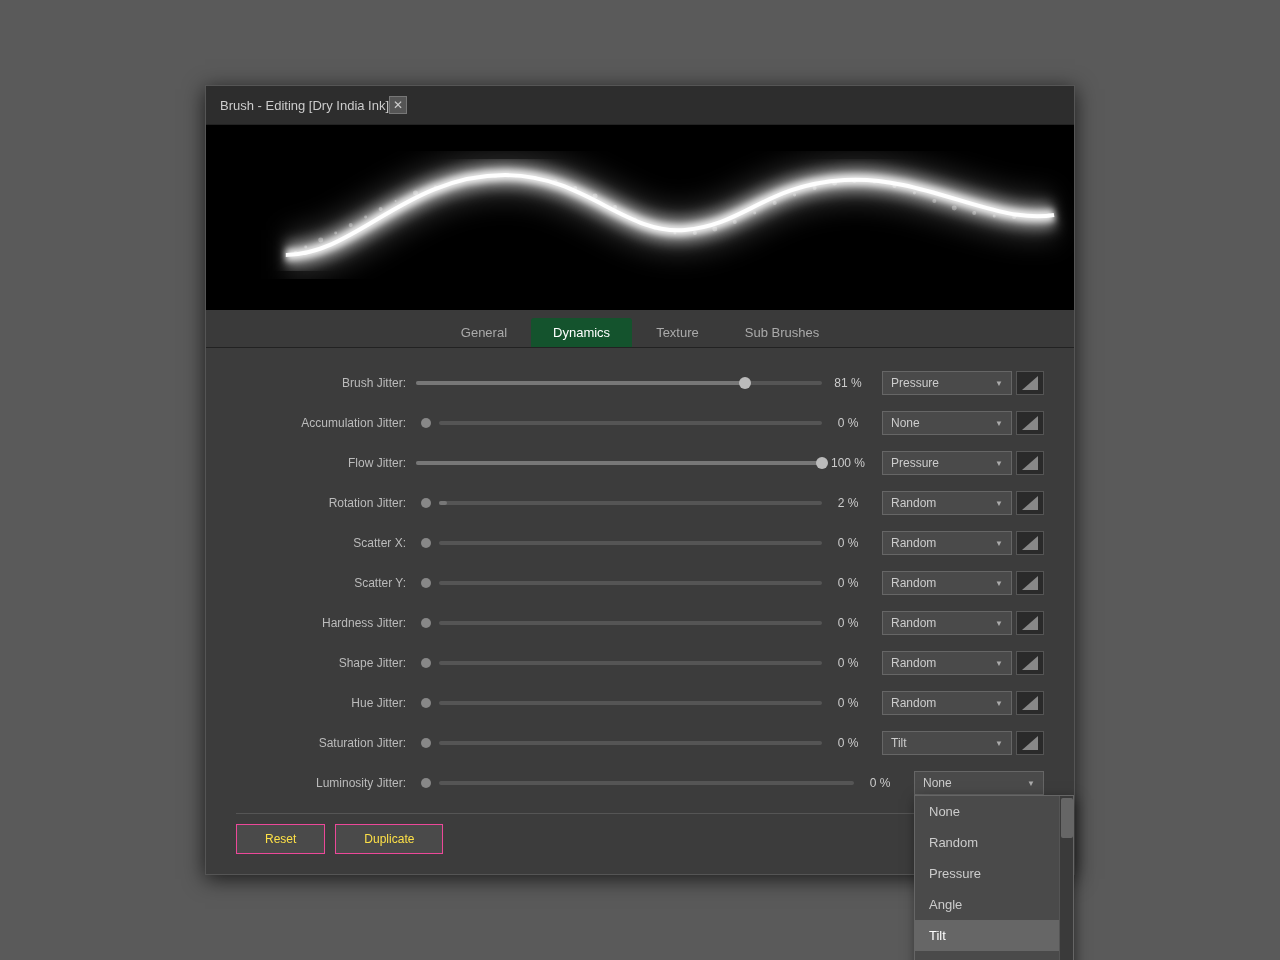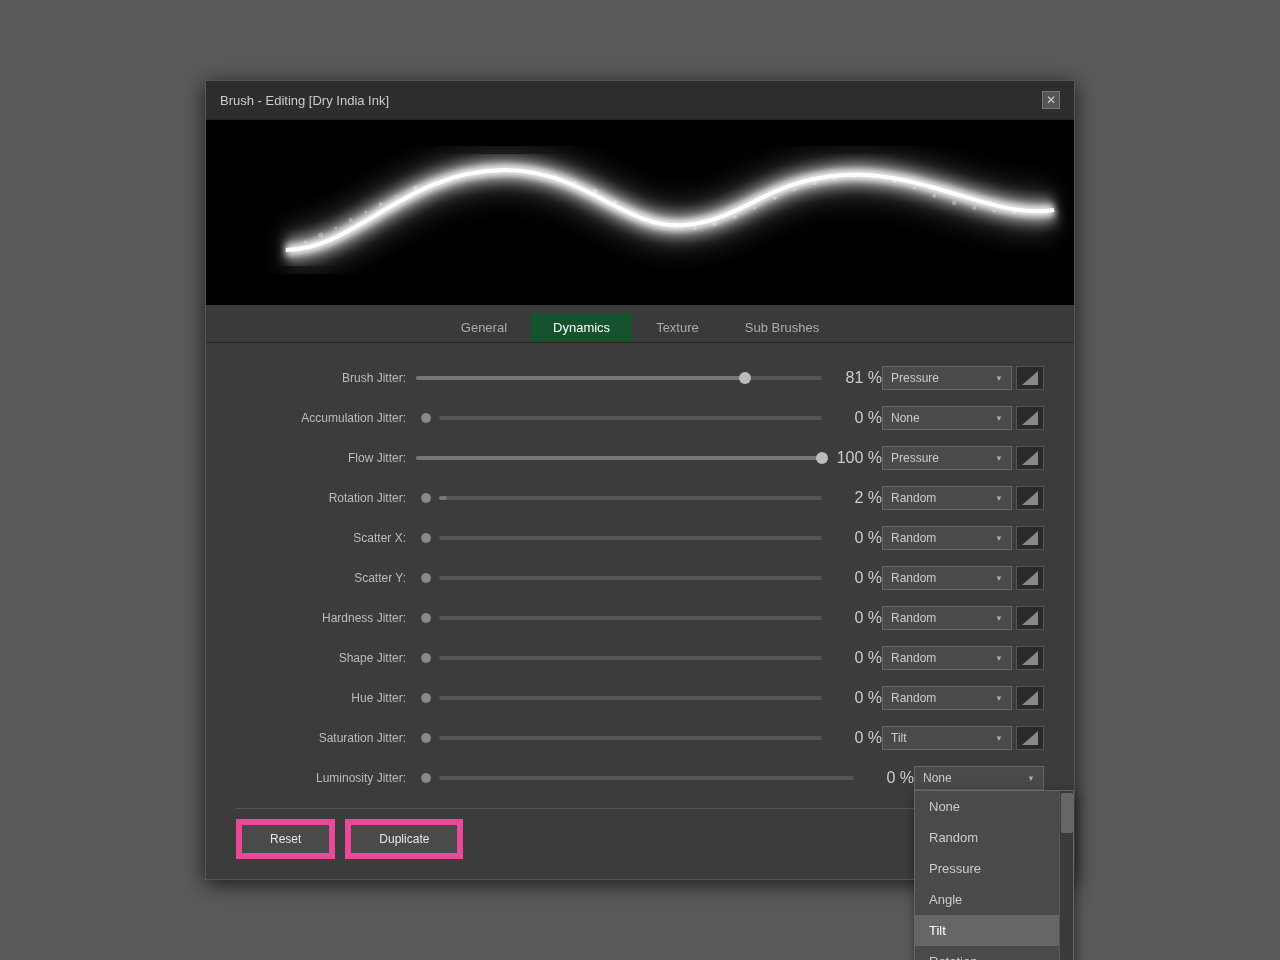--- a/index.html
+++ b/index.html
@@ -20,21 +20,21 @@
       width: 870px;
       background: #3a3a3a;
       border: 1px solid #555;
       box-shadow: 0 4px 20px rgba(0,0,0,0.7);
     }
 
     .title-bar {
       background: #2d2d2d;
       padding: 10px 14px;
       display: flex;
-      justify-content: space-between;
+      justify-content: flex-start;
       align-items: center;
       border-bottom: 1px solid #222;
     }
 
     .title-bar-text {
       color: #ccc;
       font-size: 13px;
     }
 
     .close-btn {
@@ -146,23 +146,24 @@
       width: 10px;
       height: 10px;
       background: #888;
       border-radius: 50%;
       margin-left: 5px;
       flex-shrink: 0;
     }
 
     .value-box {
       width: 60px;
-      text-align: right;
+      text-align: center;
+      padding-right: 8px;
       color: #ccc;
-      font-size: 16px;
+      font-size: 12px;
       flex-shrink: 0;
     }
 
     .dropdown {
       width: 130px;
       background: #4a4a4a;
       border: 1px solid #666;
       color: #ccc;
       padding: 4px 8px;
       font-size: 12px;
@@ -200,22 +201,22 @@
       display: flex;
       gap: 10px;
       margin-top: 15px;
       padding-top: 10px;
       border-top: 1px solid #555;
     }
 
     .footer-btn {
       padding: 7px 28px;
       background: #4a4a4a;
-      border: 6px solid #ec4899;
-      color: #e5e5e5;
+      border: 1px solid #ec4899;
+      color: #fde047;
       font-size: 12px;
       cursor: pointer;
     }
 
     
     .dropdown-menu-wrapper {
       position: relative;
     }
 
     .dropdown-menu {

